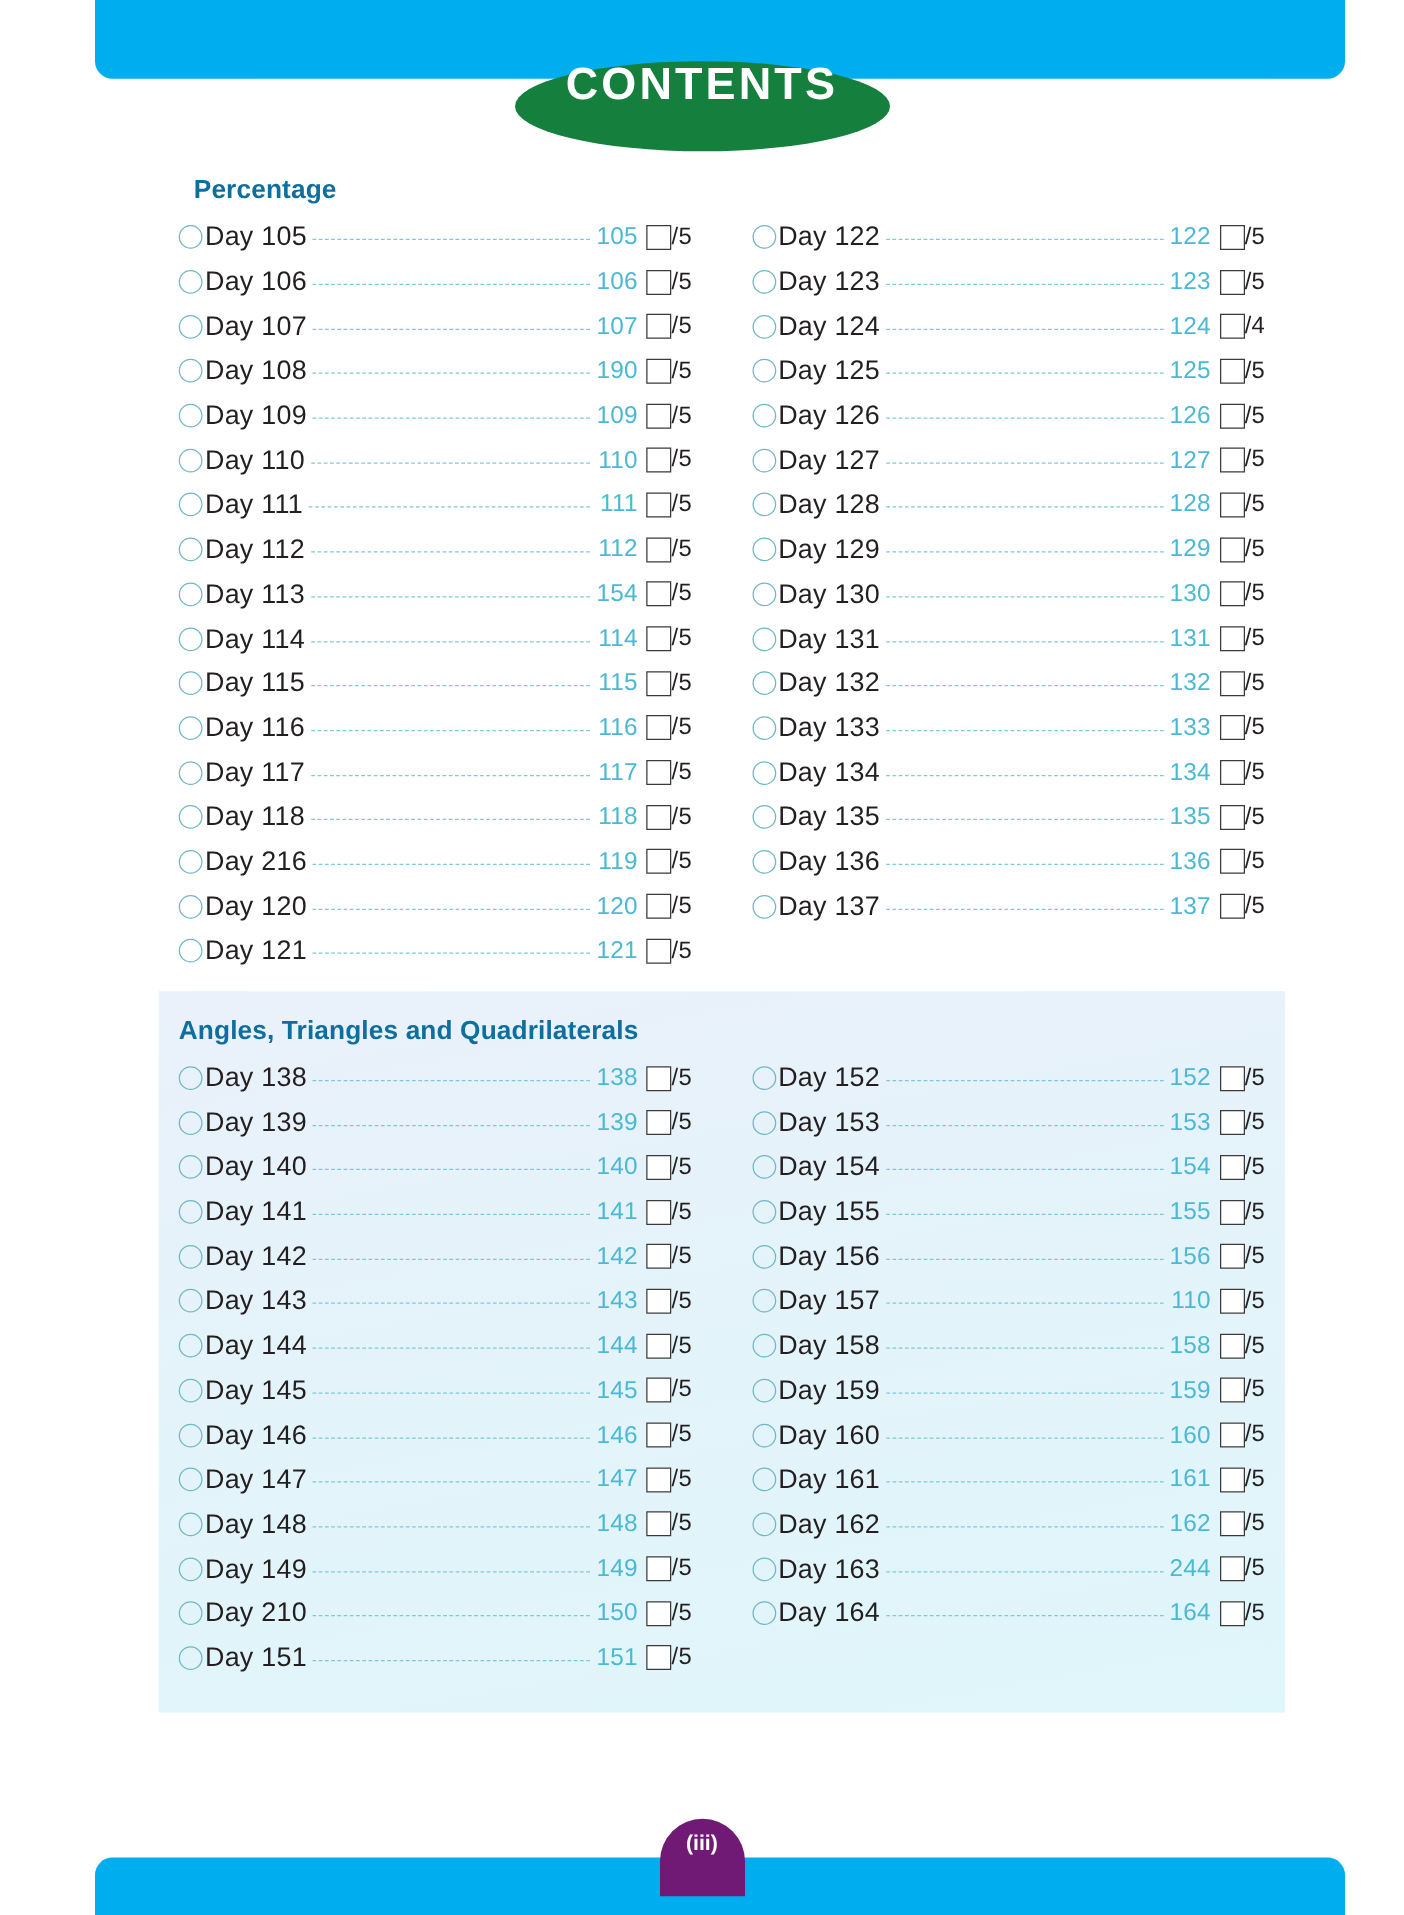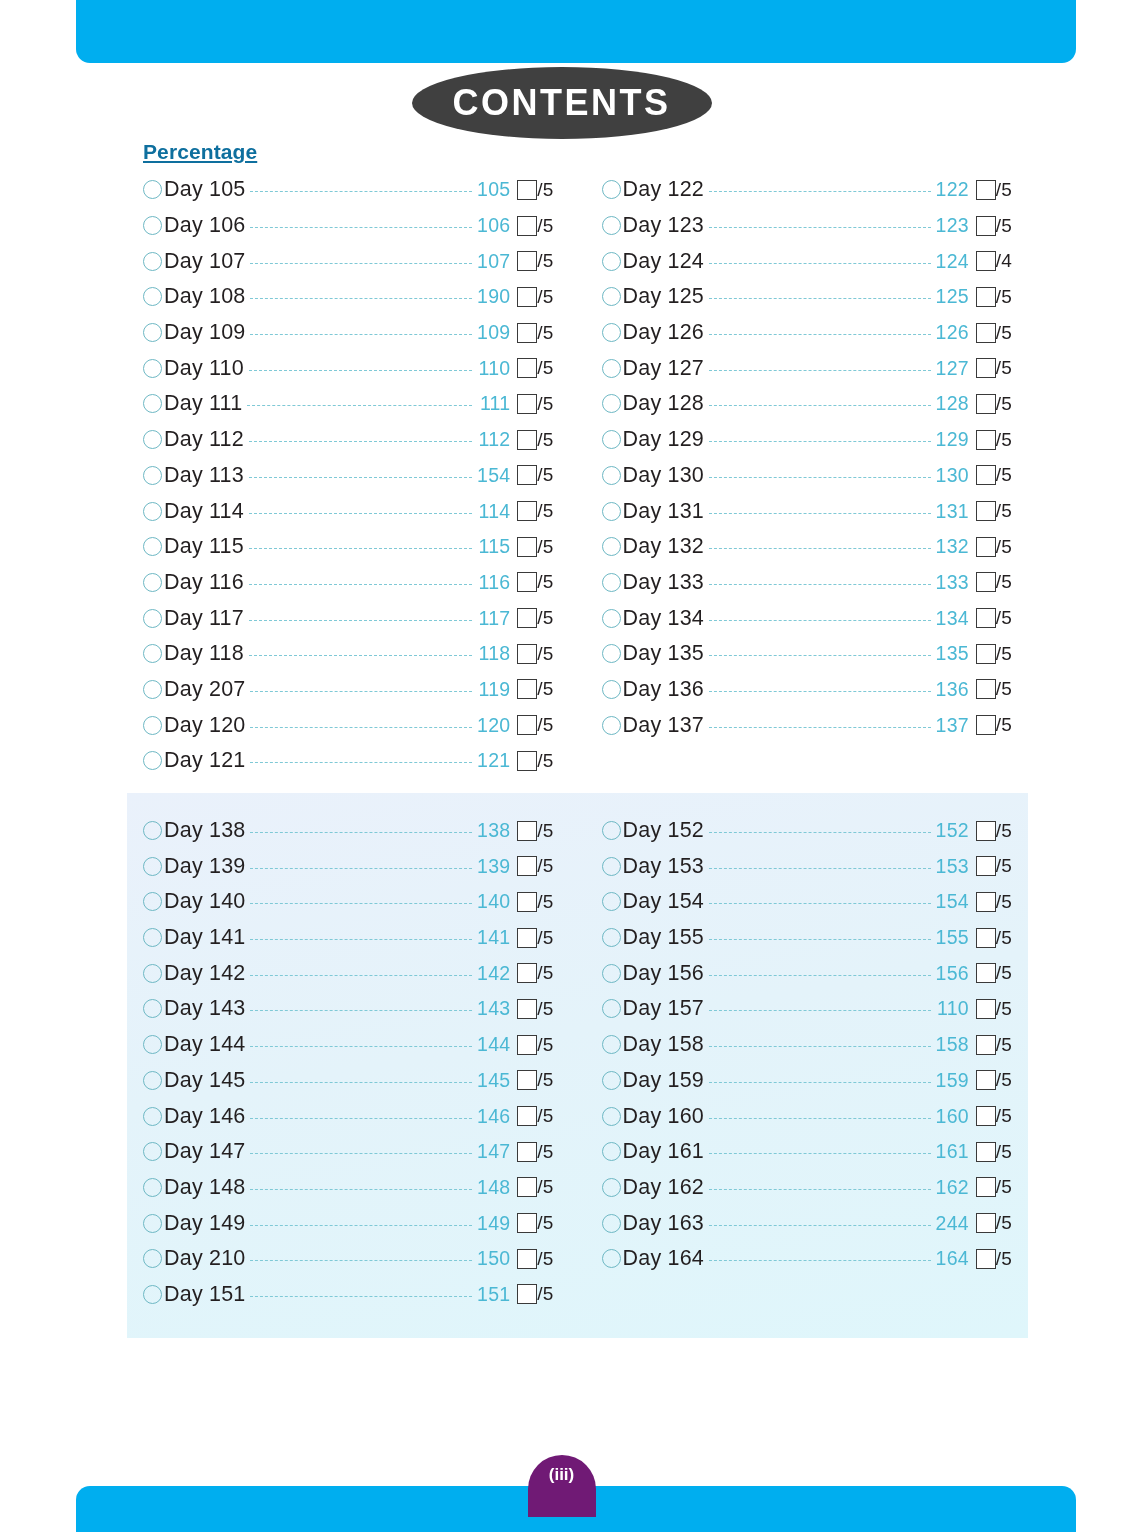--- a/index.html
+++ b/index.html
@@ -34,28 +34,28 @@
     width: 1000px;
     height: 90px;
     background: #00AEEF;
     border-radius: 14px 14px 0 0;
   }
 
   
   .title-pill {
     position: absolute;
     left: 50%;
-    top: 67px;
+    top: 49px;
     transform: translateX(-50%);
     width: 300px;
     height: 72px;
-    background: #404040;
+    background: #15803d;
     border-radius: 50% / 50%;
     display: flex;
-    align-items: center;
+    align-items: flex-start;
     justify-content: center;
     z-index: 5;
   }
   .title-pill .title-text {
     color: #ffffff;
     font-size: 36px;
     font-weight: 700;
     letter-spacing: 2.5px;
     line-height: 1;
   }
@@ -108,21 +108,21 @@
     padding: 0 0 14px 0;
   }
 
   .section-title {
     font-size: 21px;
     font-weight: 700;
     color: #0E6F9E;
     margin: 0 0 8px 16px;
     letter-spacing: 0.1px;
   }
-  .section.plain .section-title { margin-left: 16px; text-decoration: underline; }
+  .section.plain .section-title { margin-left: 28px; }
   .section.panel  .section-title { margin-left: 16px; }
 
   .cols {
     display: flex;
     gap: 16px;
   }
   .col {
     width: 450px;
     box-sizing: border-box;
     padding: 0 16px 0 16px;
@@ -341,21 +341,21 @@
             <span class="label">Day 118</span>
             <span class="leader"></span>
             <span class="pagenum">118</span>
             <span class="score">
               <span class="checkbox"></span>
               <span class="outof">/5</span>
             </span>
           </div>
           <div class="row">
             <span class="bullet"></span>
-            <span class="label">Day 207</span>
+            <span class="label">Day 216</span>
             <span class="leader"></span>
             <span class="pagenum">119</span>
             <span class="score">
               <span class="checkbox"></span>
               <span class="outof">/5</span>
             </span>
           </div>
           <div class="row">
             <span class="bullet"></span>
             <span class="label">Day 120</span>
@@ -535,20 +535,21 @@
             <span class="pagenum">137</span>
             <span class="score">
               <span class="checkbox"></span>
               <span class="outof">/5</span>
             </span>
           </div>
         </div>
       </div>
     </div>
     <div class="section panel">
+      <div class="section-title">Angles, Triangles and Quadrilaterals</div>
       <div class="cols">
         <div class="col">
           <div class="row">
             <span class="bullet"></span>
             <span class="label">Day 138</span>
             <span class="leader"></span>
             <span class="pagenum">138</span>
             <span class="score">
               <span class="checkbox"></span>
               <span class="outof">/5</span>

